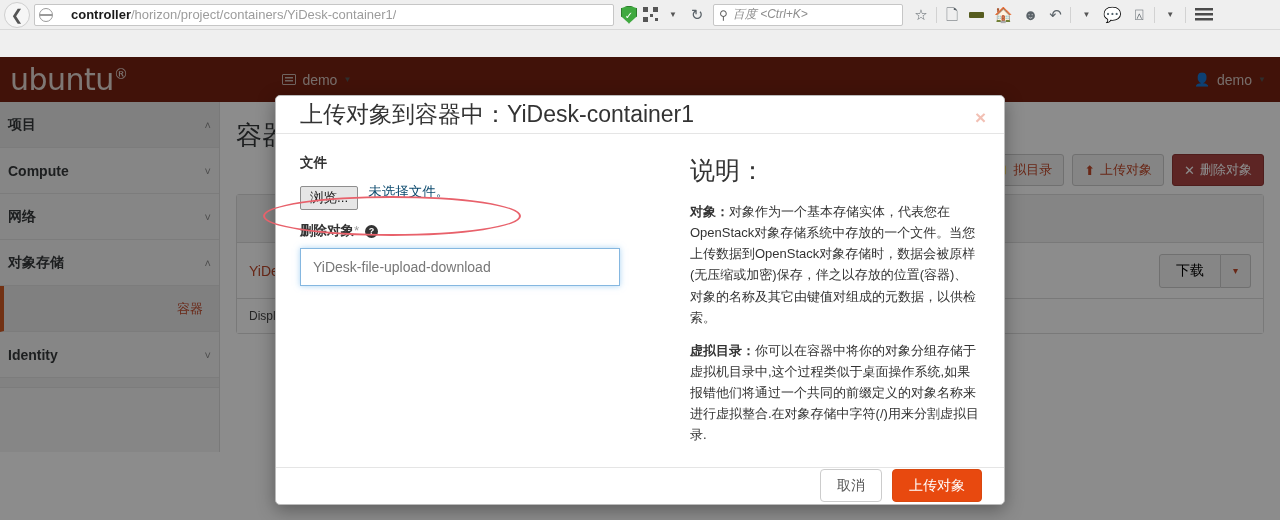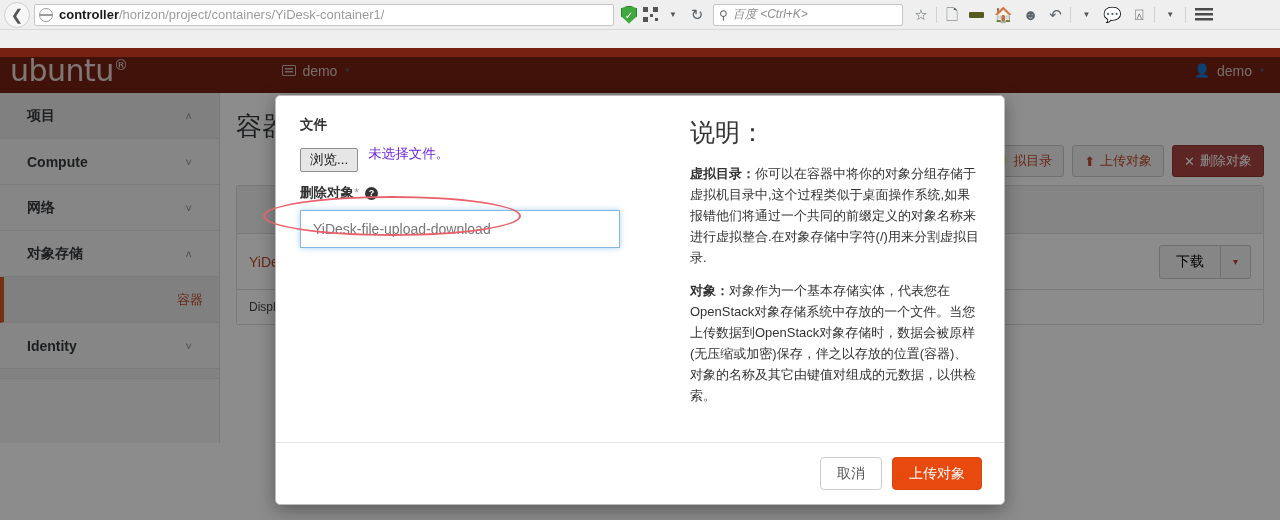--- a/index.html
+++ b/index.html
@@ -32,21 +32,21 @@
     border: 1px solid #c6c6c6; border-radius: 2px;
     display: flex; align-items: center; padding: 0 4px;
     margin-right: 4px;
   }
   .globe-icon {
     width: 14px; height: 14px; border-radius: 50%;
     border: 1.5px solid #9a9a9a; margin-right: 6px; flex: none;
     background:
       linear-gradient(to bottom, transparent 45%, #9a9a9a 45%, #9a9a9a 55%, transparent 55%);
   }
-  .url-text { font-size: 13px; color: #9c9c9c; white-space: nowrap; overflow: hidden; }
+  .url-text { font-size: 13px; color: #9c9c9c; white-space: nowrap; overflow: hidden; margin-left: 12px; }
   .url-text b { color: #1a1a1a; font-weight: 700; }
 
   .shield-icon {
     width: 16px; height: 18px; flex: none; margin: 0 3px;
     background: #3fa93f;
     clip-path: polygon(50% 0%, 100% 15%, 100% 60%, 50% 100%, 0% 60%, 0% 15%);
     color: #fff; font-size: 10px; line-height: 17px; text-align: center;
     border: 1px solid #2d7d2d;
   }
   .qr-icon {
@@ -76,21 +76,21 @@
     width: 18px; height: 13px; flex: none; margin: 0 8px 0 6px;
     background:
       linear-gradient(#4b4b4b 0 0) 0 0/18px 2.5px no-repeat,
       linear-gradient(#4b4b4b 0 0) 0 5px/18px 2.5px no-repeat,
       linear-gradient(#4b4b4b 0 0) 0 10px/18px 2.5px no-repeat;
   }
   .caret-sm { font-size: 8px; color: #555; }
 
   
   #page {
-    position: absolute; left: 0; top: 48px; width: 1280px; height: 395px;
+    position: absolute; left: 0; top: 57px; width: 1280px; height: 395px;
     background: #ffffff;
   }
   #ubuntu-header {
     position: absolute; left: 0; top: 0; width: 1280px; height: 45px;
     background: #772211;
     display: flex; align-items: center;
   }
   .ubuntu-logo {
     margin-left: 10px; color: #e5d9d4; font-size: 30px; letter-spacing: -0.5px;
     font-family: "DejaVu Sans", sans-serif; position: relative; line-height: 1;
@@ -110,21 +110,21 @@
     position: absolute; right: 14px; color: #d8c7c2; font-size: 14px;
     display: flex; align-items: center; gap: 6px;
   }
   .person-icon { color: #cbb6b0; font-size: 13px; }
 
   #sidebar {
     position: absolute; left: 0; top: 45px; width: 220px; bottom: 0;
     background: #f5f5f5; border-right: 1px solid #dcdcdc;
   }
   .side-section {
-    height: 46px; display: flex; align-items: center; padding: 0 27px;
+    height: 46px; display: flex; align-items: center; padding: 0 8px;
     justify-content: space-between;
     font-size: 14px; font-weight: 700; color: #36393b;
     border-bottom: 1px solid #e2e2e2;
   }
   .side-section.head { background: #e9e9e9; }
   .side-section .chev { font-size: 11px; color: #8a8a8a; font-weight: 400; }
   .side-sub {
     height: 46px; display: flex; align-items: center; justify-content: flex-end;
     padding: 0 16px; font-size: 13px; color: #c0492b;
     background: #eaeaea; border-bottom: 1px solid #e2e2e2;
@@ -192,21 +192,21 @@
   #modal-body { flex: 1; display: flex; padding: 20px 24px 10px 24px; }
   #modal-left { width: 375px; padding-right: 10px; }
   #modal-right { flex: 1; padding-left: 15px; }
 
   .field-label { font-size: 13.5px; font-weight: 700; color: #333; margin-bottom: 8px; }
   .file-row { display: flex; align-items: center; gap: 10px; margin-bottom: 18px; height: 24px; }
   .browse-btn {
     border: 1px solid #8e8e8e; background: #e6e6e6; color: #1a1a1a;
     font-size: 13.5px; padding: 2px 9px; border-radius: 2px; margin-top: 12px;
   }
-  .file-status { font-size: 13.5px; color: #6d28d9; }
+  .file-status { font-size: 13.5px; color: #0c4a6e; }
   .req-star { color: #999; font-weight: 400; }
   .help-icon {
     display: inline-flex; align-items: center; justify-content: center;
     width: 13px; height: 13px; border-radius: 50%; background: #333; color: #fff;
     font-size: 9px; font-weight: 700; vertical-align: 1px; margin-left: 2px;
   }
   #object-name-input {
     width: 320px; height: 38px; border: 1px solid #85b7e0; border-radius: 0;
     padding: 0 12px; font-size: 14px; color: #777;
     font-family: "Liberation Sans", sans-serif;
@@ -346,43 +346,47 @@
         </span>
       </div>
       <div class="panel-foot">Display</div>
     </div>
   </div>
 </div>
 
 <div id="overlay"></div>
 
 <div id="modal">
+  <div id="modal-header">
+    <div id="modal-title">上传对象到容器中：YiDesk-container1</div>
+    <div id="modal-close">×</div>
+  </div>
 
   <div id="modal-body">
     <div id="modal-left">
       <div class="field-label">文件</div>
       <div class="file-row">
         <span class="browse-btn">浏览...</span>
         <span class="file-status">未选择文件。</span>
       </div>
 
       <div class="field-label">
         <span>删除对象</span><span class="req-star">*</span>
         <span class="help-icon">?</span>
       </div>
       <input id="object-name-input" type="text" value="YiDesk-file-upload-download" style="">
     </div>
 
     <div id="modal-right">
       <div id="desc-title">说明：</div>
       <div class="desc-p">
+        <b>对象：</b><span>对象作为一个基本存储实体，代表您在OpenStack对象存储系统中存放的一个文件。当您上传数据到OpenStack对象存储时，数据会被原样(无压缩或加密)保存，伴之以存放的位置(容器)、对象的名称及其它由键值对组成的元数据，以供检索。</span>
+      </div>
+      <div class="desc-p">
         <b>虚拟目录：</b><span>你可以在容器中将你的对象分组存储于虚拟机目录中,这个过程类似于桌面操作系统,如果报错他们将通过一个共同的前缀定义的对象名称来进行虚拟整合.在对象存储中字符(/)用来分割虚拟目录.</span>
-      </div>
-      <div class="desc-p">
-        <b>对象：</b><span>对象作为一个基本存储实体，代表您在OpenStack对象存储系统中存放的一个文件。当您上传数据到OpenStack对象存储时，数据会被原样(无压缩或加密)保存，伴之以存放的位置(容器)、对象的名称及其它由键值对组成的元数据，以供检索。</span>
       </div>
     </div>
   </div>
 
   <div id="modal-footer">
     <div class="mbtn cancel">取消</div>
     <div class="mbtn primary">上传对象</div>
   </div>
 </div>
 

